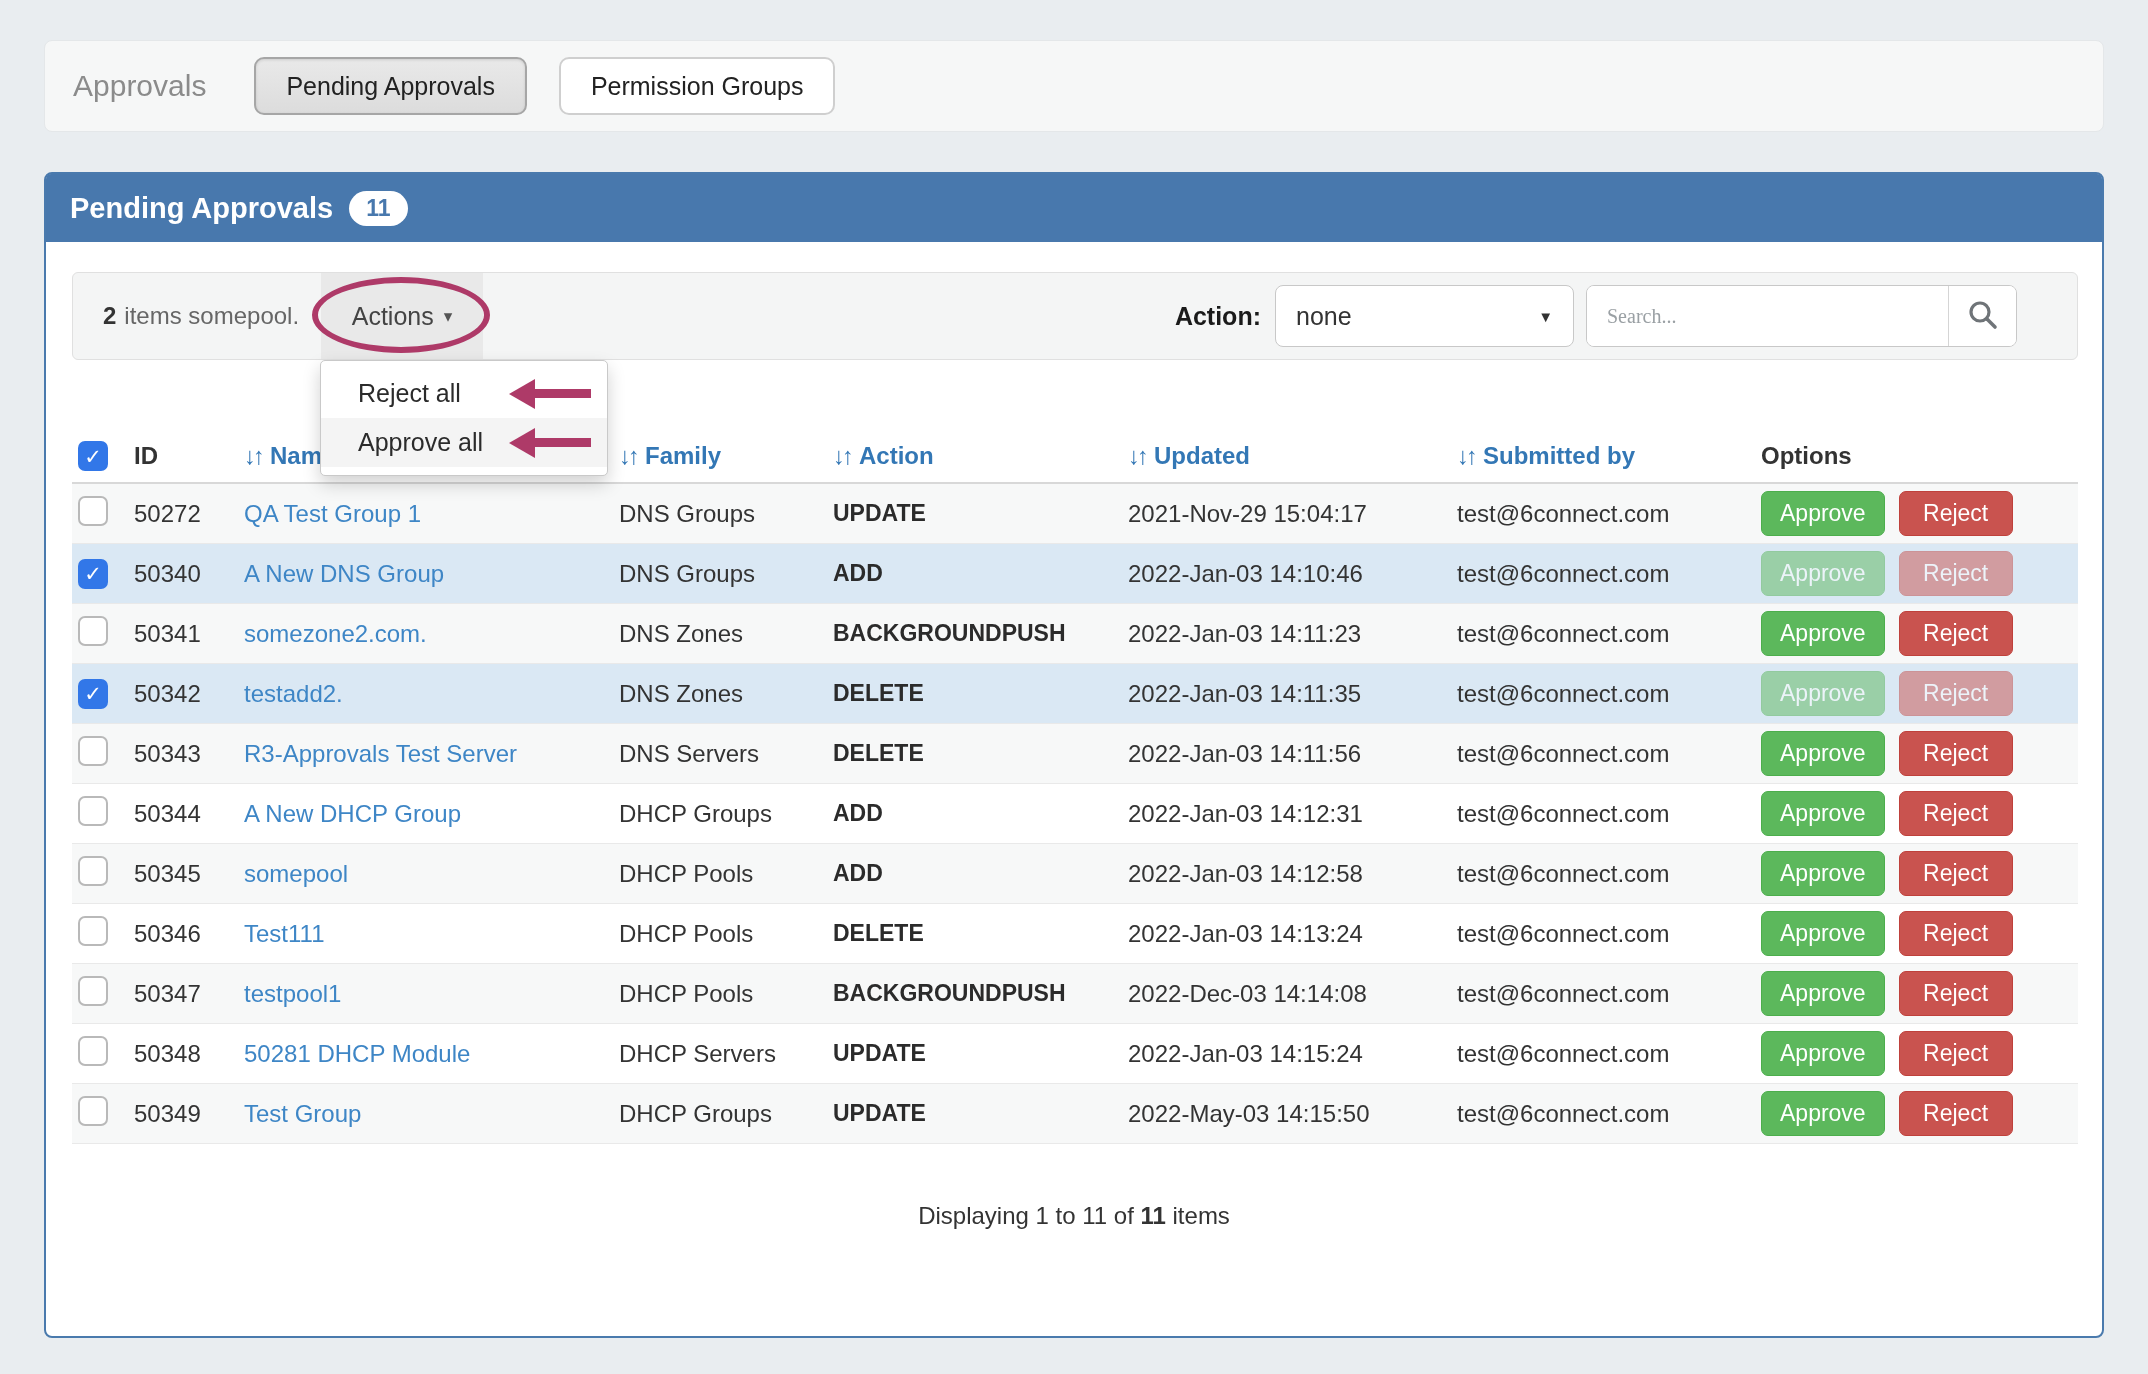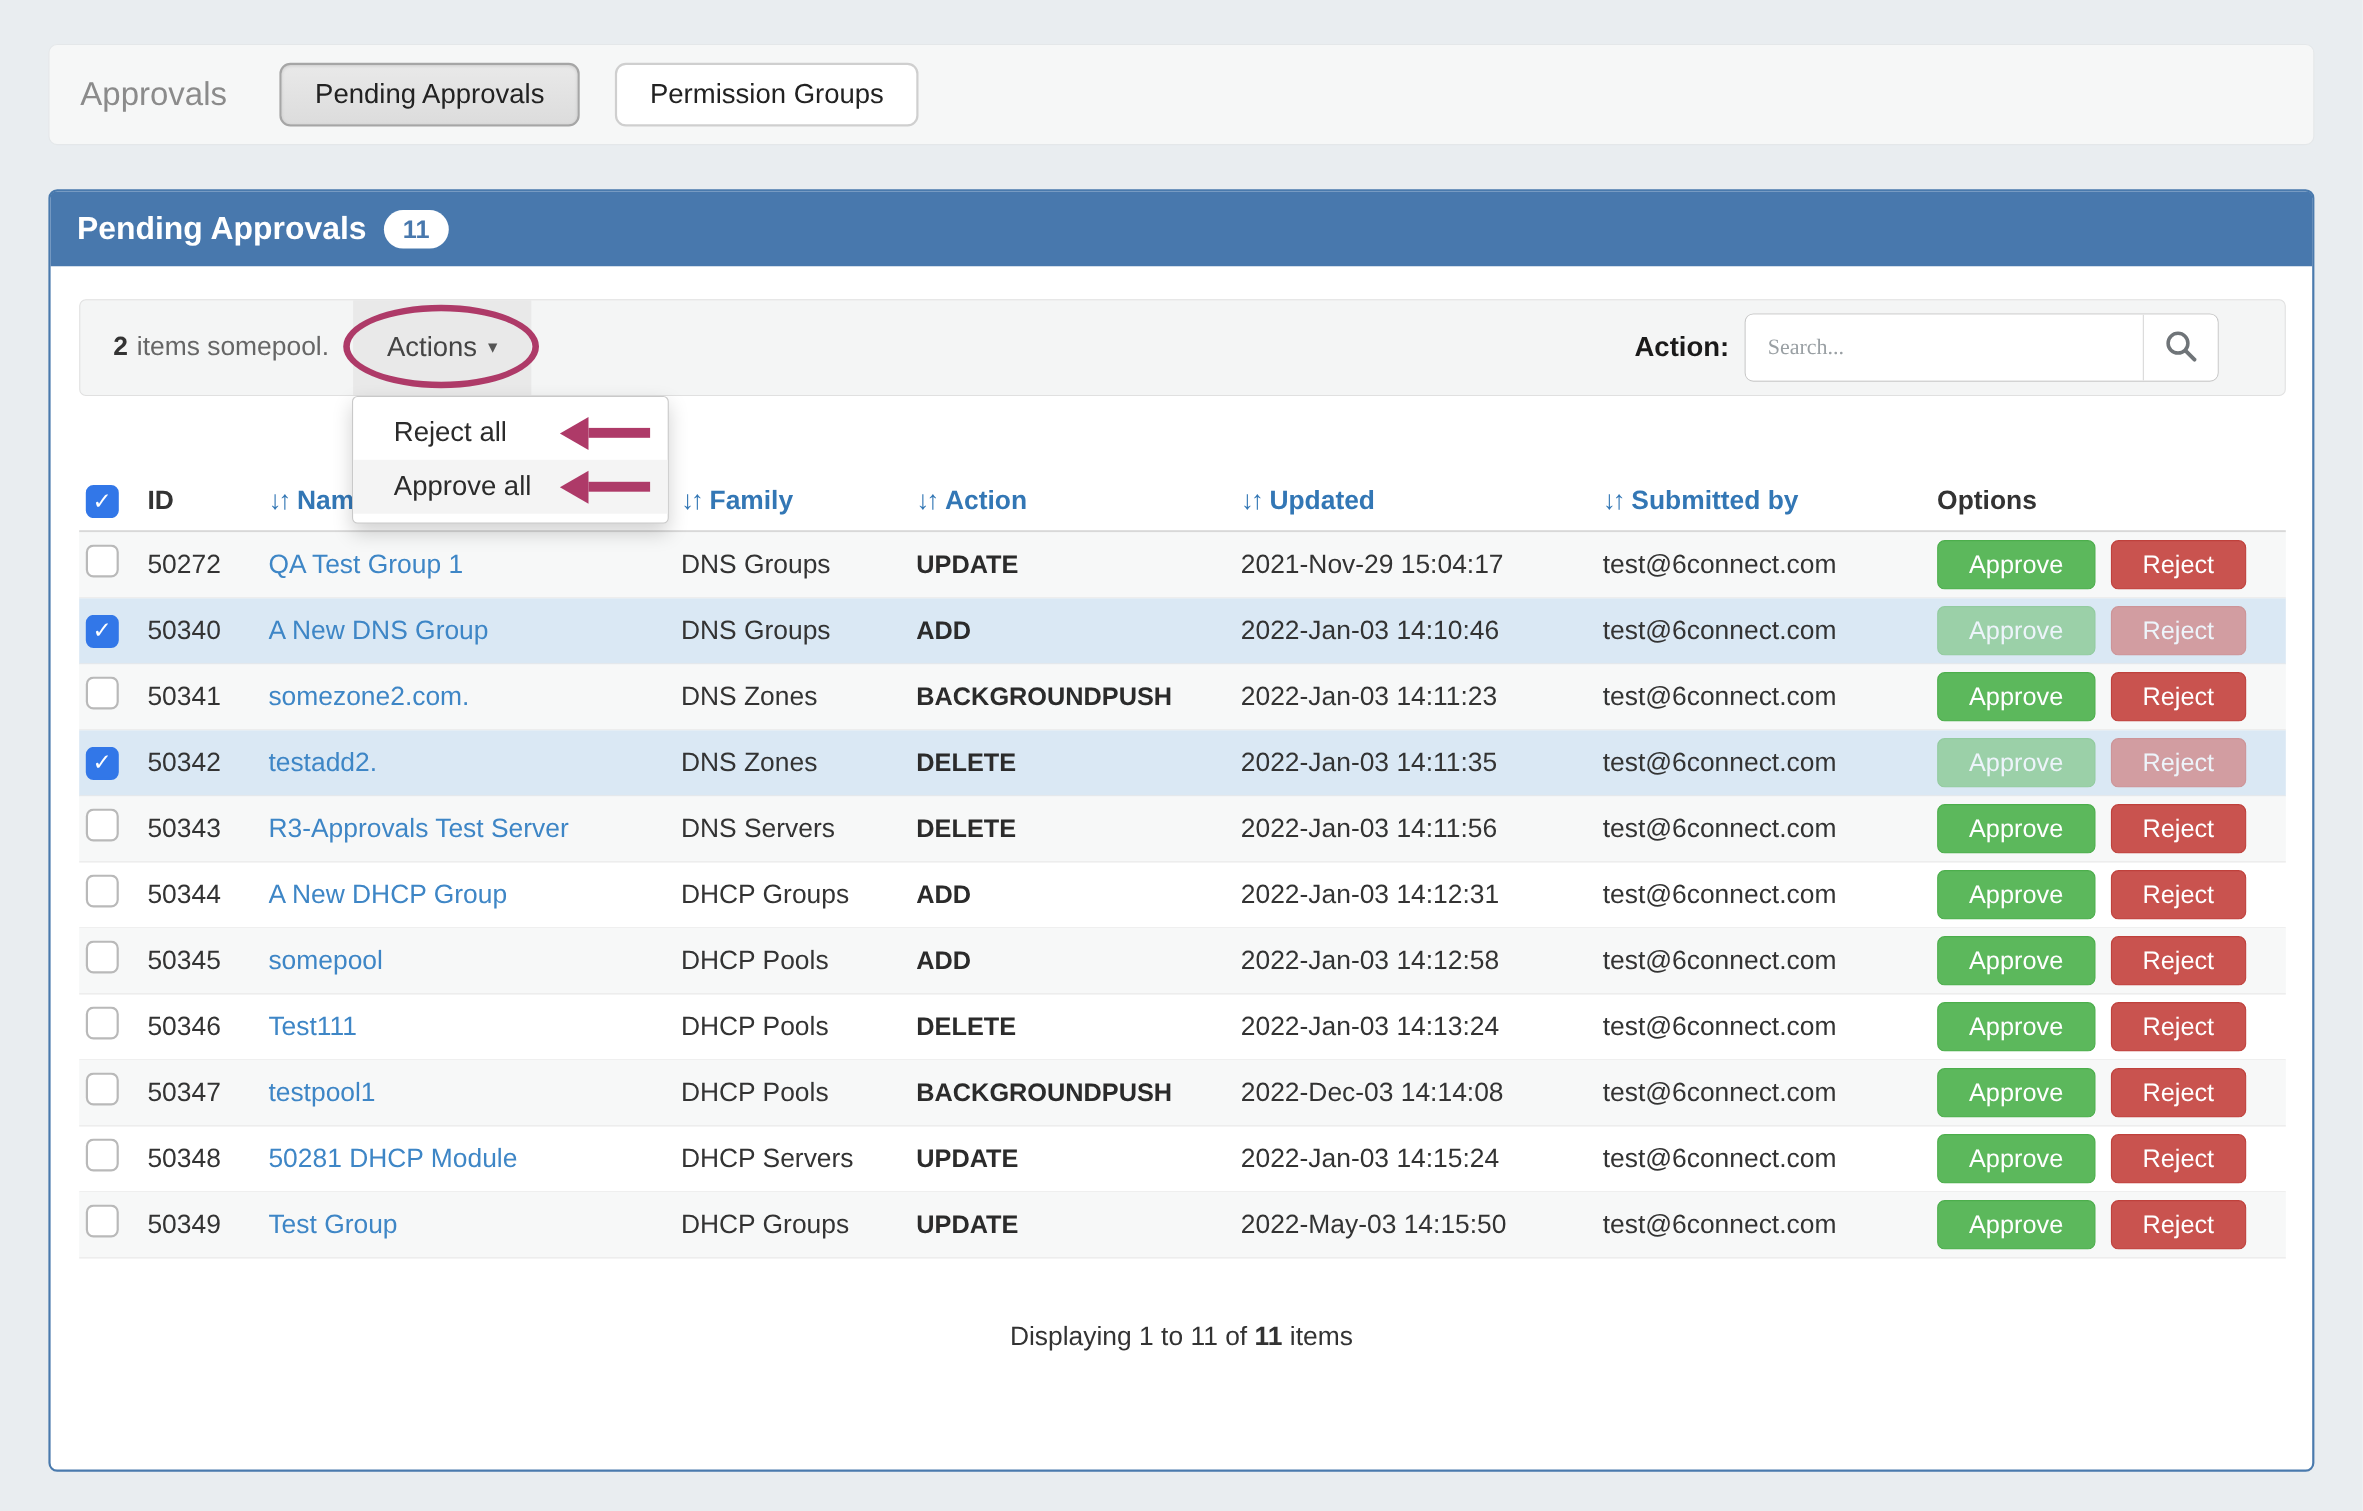--- a/index.html
+++ b/index.html
@@ -139,21 +139,21 @@
   .cb{
     width:30px;height:30px;border:2px solid #b9b9b9;border-radius:7px;background:#fff;
     display:inline-flex;align-items:center;justify-content:center;cursor:pointer;
   }
   .cb.checked{background:var(--cb-blue);border-color:var(--cb-blue);}
   .cb.checked::after{content:"✓";color:#fff;font-size:21px;font-weight:bold;line-height:1;}
   .link{color:var(--link-blue);text-decoration:none;cursor:pointer;}
   .action-cell{font-weight:bold;color:#2b2b2b;font-size:23px;}
   .btn{
     height:45px;border-radius:7px;border:1px solid transparent;color:#fff;
-    font-size:23px;font-family:inherit;padding:0 28px;cursor:pointer;
+    font-size:23px;font-family:inherit;padding:0 18px;cursor:pointer;
   }
   .btn-approve{background:var(--approve-green);border-color:var(--approve-border);margin-right:14px;min-width:105px;}
   .btn-reject{background:var(--reject-red);border-color:var(--reject-border);min-width:114px;}
   .btn.disabled{opacity:.5;cursor:default;}
   
   .tfooter{
     position:absolute;left:0;top:1028px;width:100%;text-align:center;font-size:24px;color:#333;
   }
 </style>
 </head>
@@ -176,20 +176,24 @@
     <div class="selected-info">
       <b>2</b>
       <span>items somepool.</span>
     </div>
     <div class="actions-block">
       <span>Actions</span>
       <span class="actions-caret">▾</span>
     </div>
     <div class="toolbar-right">
       <span class="action-label">Action:</span>
+      <div class="select">
+        <span>none</span>
+        <span class="select-caret">▼</span>
+      </div>
       <div class="search-group">
         <input class="search-input" type="text" placeholder="Search..." style="">
         <button class="search-btn">
           <span>
             <svg width="32" height="32" viewBox="0 0 32 32">
               <circle cx="13" cy="13" r="9" fill="none" stroke="#6f7478" stroke-width="3.2"></circle>
               <line x1="20" y1="20" x2="28" y2="28" stroke="#6f7478" stroke-width="3.6" stroke-linecap="round"></line>
             </svg>
           </span>
         </button>

